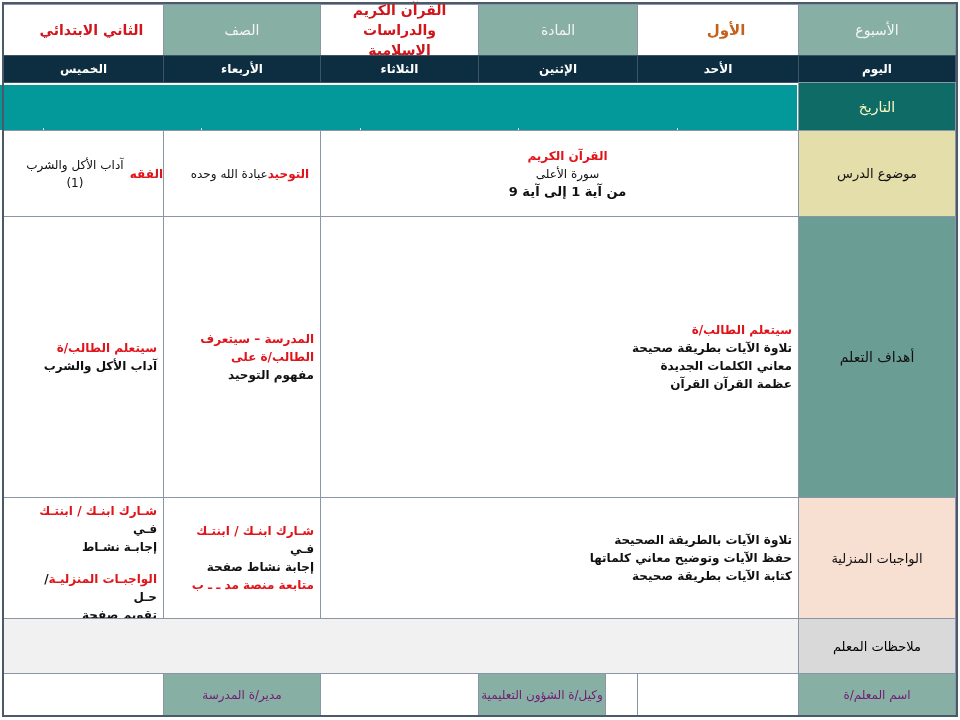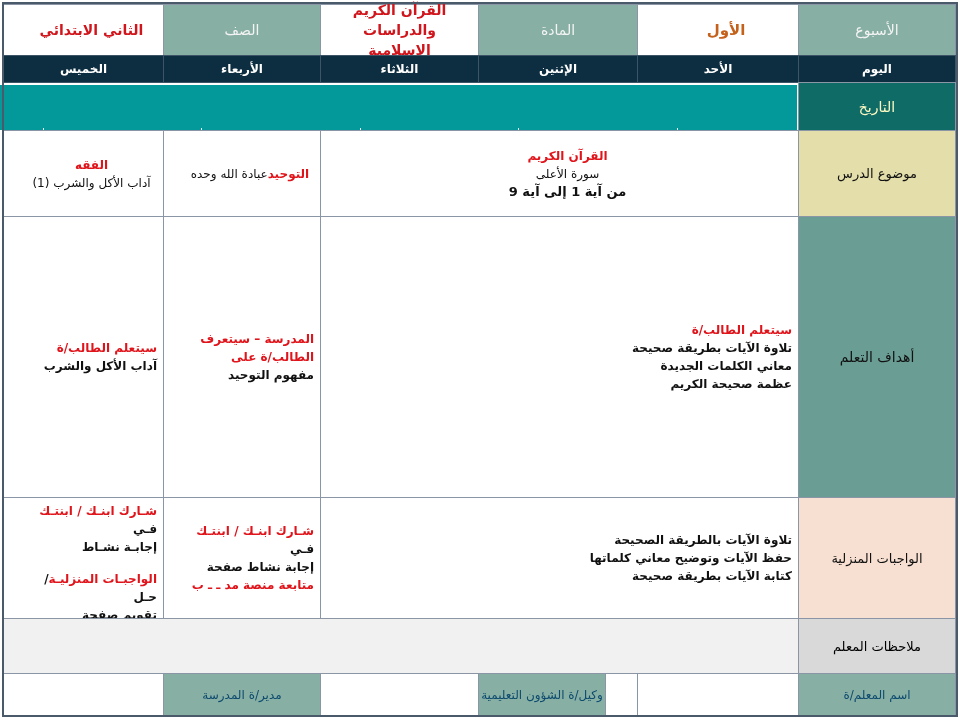--- a/index.html
+++ b/index.html
@@ -12,21 +12,21 @@
   .red-bold { color:#d0161c; font-weight:bold; font-size:14px; line-height:20px; }
   .orange-bold { color:#c4611a; font-weight:bold; font-size:15px; }
   .day { background:#0d2e40; color:#ffffff; font-weight:bold; font-size:12px; border-color:#3c5466; }
   .date-label { background:#0f6b66; color:#fef9c3; font-size:14px; }
   .date-band { position:absolute; left:0; top:85px; width:797px; height:45px; background:#03999a; }
   .topic-label { background:#e3deaa; color:#111; font-size:13px; }
   .obj-label { background:#6a9e95; color:#111; font-size:14px; }
   .hw-label { background:#f7dfd1; color:#111; font-size:13px; }
   .notes-label { background:#d9d9d9; color:#000000; font-size:13px; }
   .notes-body { background:#f1f1f1; }
-  .sig-green { background:#88afa4; color:#0c4a6e; font-size:12px; }
+  .sig-green { background:#88afa4; color:#701a75; font-size:12px; }
   .content { font-size:12px; color:#111; line-height:18px; font-weight:bold; }
   .content .r { color:#e0141b; }
   .block { text-align:right; }
   .outer { position:absolute; left:2px; top:2px; width:956px; height:715px; border:2px solid #4a5a6a; box-sizing:border-box; pointer-events:none; }
   .tick { position:absolute; top:128px; width:1px; height:4px; background:#e6f4f4; }
 </style>
 </head>
 <body>
 
 <div class="cell hdr-green" style="left:798px;top:4px;width:158px;height:52px;">
@@ -82,34 +82,34 @@
 </div>
 <div class="cell white content" style="left:320px;top:130px;width:479px;height:87px;flex-direction:column;">
   <div class="r">القرآن الكريم</div>
   <div style="font-weight:normal;">سورة الأعلى</div>
   <div style="font-size:13px;">من آية 1 إلى آية 9</div>
 </div>
 <div class="cell white content" style="left:163px;top:130px;width:158px;height:87px;flex-direction:row;">
   <div class="r">التوحيد</div>
   <div style="font-weight:normal;">عبادة الله وحده</div>
 </div>
-<div class="cell white content" style="left:3px;top:130px;width:161px;height:87px;flex-direction:column;">
+<div class="cell white content" style="left:3px;top:130px;width:161px;height:87px;flex-direction:row;">
   <div class="r">الفقه</div>
   <div style="font-weight:normal;">آداب الأكل والشرب (1)</div>
 </div>
 
 <div class="cell obj-label" style="left:798px;top:216px;width:158px;height:282px;">
   <span>أهداف التعلم</span>
 </div>
 <div class="cell white content" style="left:320px;top:216px;width:479px;height:282px;justify-content:flex-start;padding-right:6px;">
   <div class="block">
     <div class="r">سيتعلم الطالب/ة</div>
     <div>تلاوة الآيات بطريقة صحيحة</div>
     <div>معاني الكلمات الجديدة</div>
-    <div>عظمة صحيحة الكريم</div>
+    <div>عظمة القرآن القرآن</div>
   </div>
 </div>
 <div class="cell white content" style="left:163px;top:216px;width:158px;height:282px;justify-content:flex-start;padding-right:6px;">
   <div class="block">
     <div class="r">المدرسة – سيتعرف الطالب/ة على</div>
     <div>مفهوم التوحيد</div>
   </div>
 </div>
 <div class="cell white content" style="left:3px;top:216px;width:161px;height:282px;justify-content:flex-start;padding-right:6px;">
   <div class="block">

